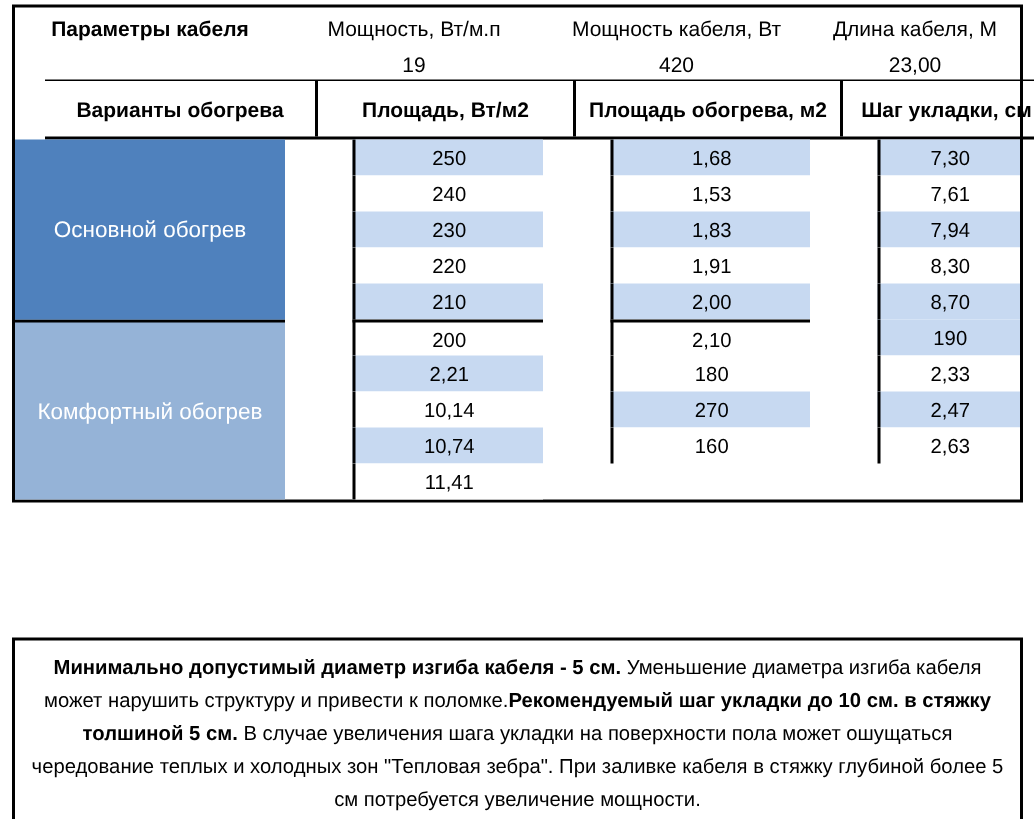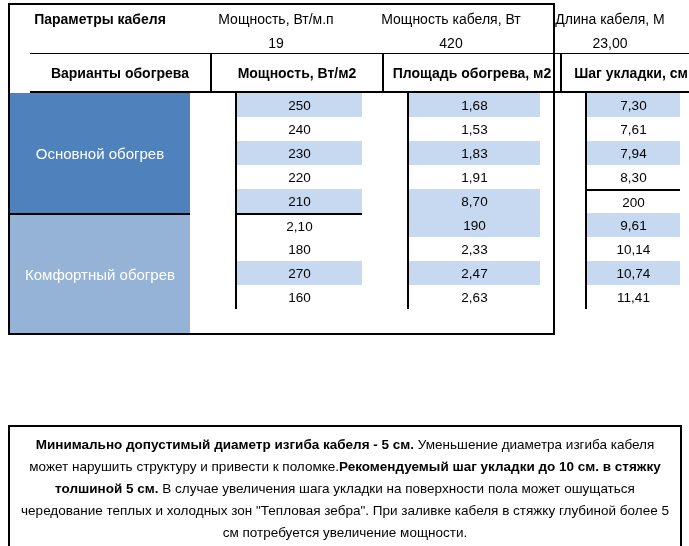--- a/index.html
+++ b/index.html
@@ -1,20 +1,20 @@
 <!DOCTYPE html>
 <html><head>
 <meta charset="utf-8">
 <style>
   * { box-sizing: border-box; margin: 0; padding: 0; }
   html, body { width: 689px; height: 546px; background: #ffffff;
     font-family: "Liberation Sans", sans-serif; color: #000; }
   .sheet { position: absolute; left: 8px; top: 3px; width: 674px; }
 
-  .tbl-wrap { border: 2px solid #000; width: 547px; }
+  .tbl-wrap { border: 2px solid #000; width: 674px; }
 
   .grid4 { display: grid; grid-template-columns: 180px 172px 178px 140px; width: 670px; }
 
   .param-labels > div, .param-values > div {
     display: flex; align-items: center; justify-content: center;
     font-size: 14px; text-align: center;
   }
   .param-labels > div { height: 27px; }
   .param-values > div { height: 21px; }
   .param-name { font-weight: bold; }
@@ -62,21 +62,21 @@
 
     <div class="grid4 param-values">
       <div></div>
       <div>19</div>
       <div>420</div>
       <div>23,00</div>
     </div>
 
     <div class="grid4 head-row">
       <div>Варианты обогрева</div>
-      <div class="bl">Мощность, Вт/м2</div>
+      <div class="bl">Площадь, Вт/м2</div>
       <div class="bl">Площадь обогрева, м2</div>
       <div class="bl">Шаг укладки, см</div>
     </div>
 
     <div class="grid4 data-grid">
       <div class="sec sec-comfort">Комфортный обогрев</div>
       <div class="sec sec-main">Основной обогрев</div>
 
       <div class="cell bl stripe">250</div>
       <div class="cell bl stripe">1,68</div>
@@ -88,27 +88,28 @@
 
       <div class="cell bl stripe">230</div>
       <div class="cell bl stripe">1,83</div>
       <div class="cell bl stripe">7,94</div>
 
       <div class="cell bl">220</div>
       <div class="cell bl">1,91</div>
       <div class="cell bl">8,30</div>
 
       <div class="cell bl stripe">210</div>
+      <div class="cell bl stripe">2,00</div>
       <div class="cell bl stripe">8,70</div>
 
       <div class="cell bl sec-split">200</div>
       <div class="cell bl sec-split">2,10</div>
 
       <div class="cell bl stripe">190</div>
-      <div class="cell bl stripe">9,61</div>
+      <div class="cell bl stripe">2,21</div>
 
       <div class="cell bl">180</div>
       <div class="cell bl">2,33</div>
       <div class="cell bl">10,14</div>
 
       <div class="cell bl stripe">270</div>
       <div class="cell bl stripe">2,47</div>
       <div class="cell bl stripe">10,74</div>
 
       <div class="cell bl">160</div>

